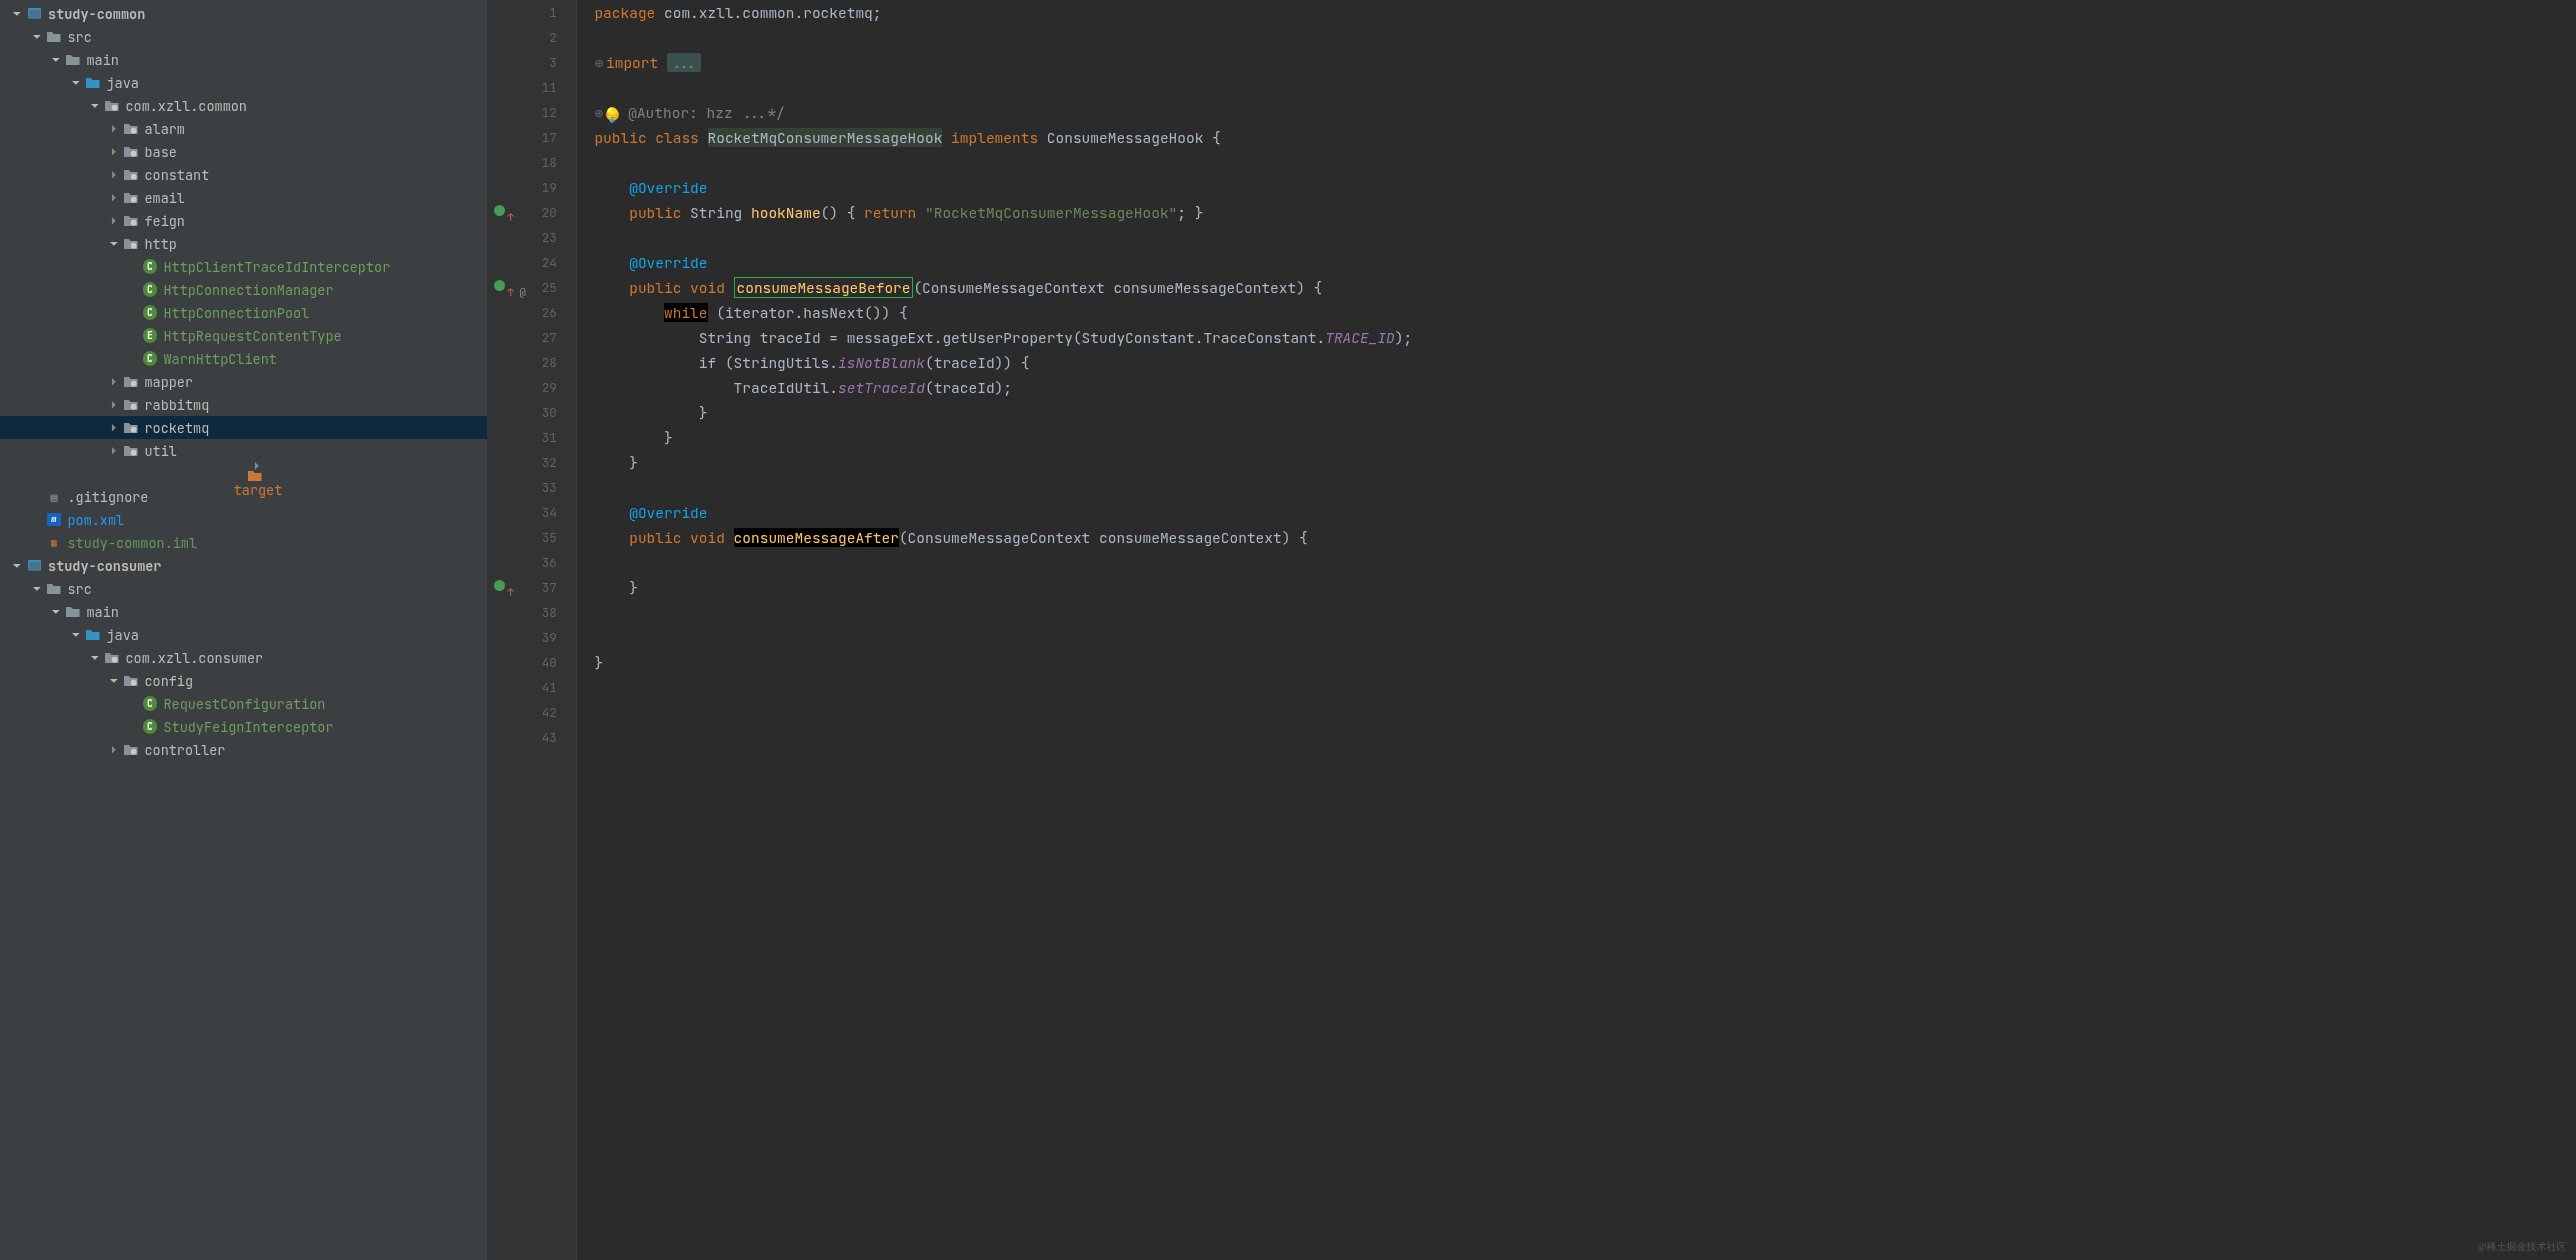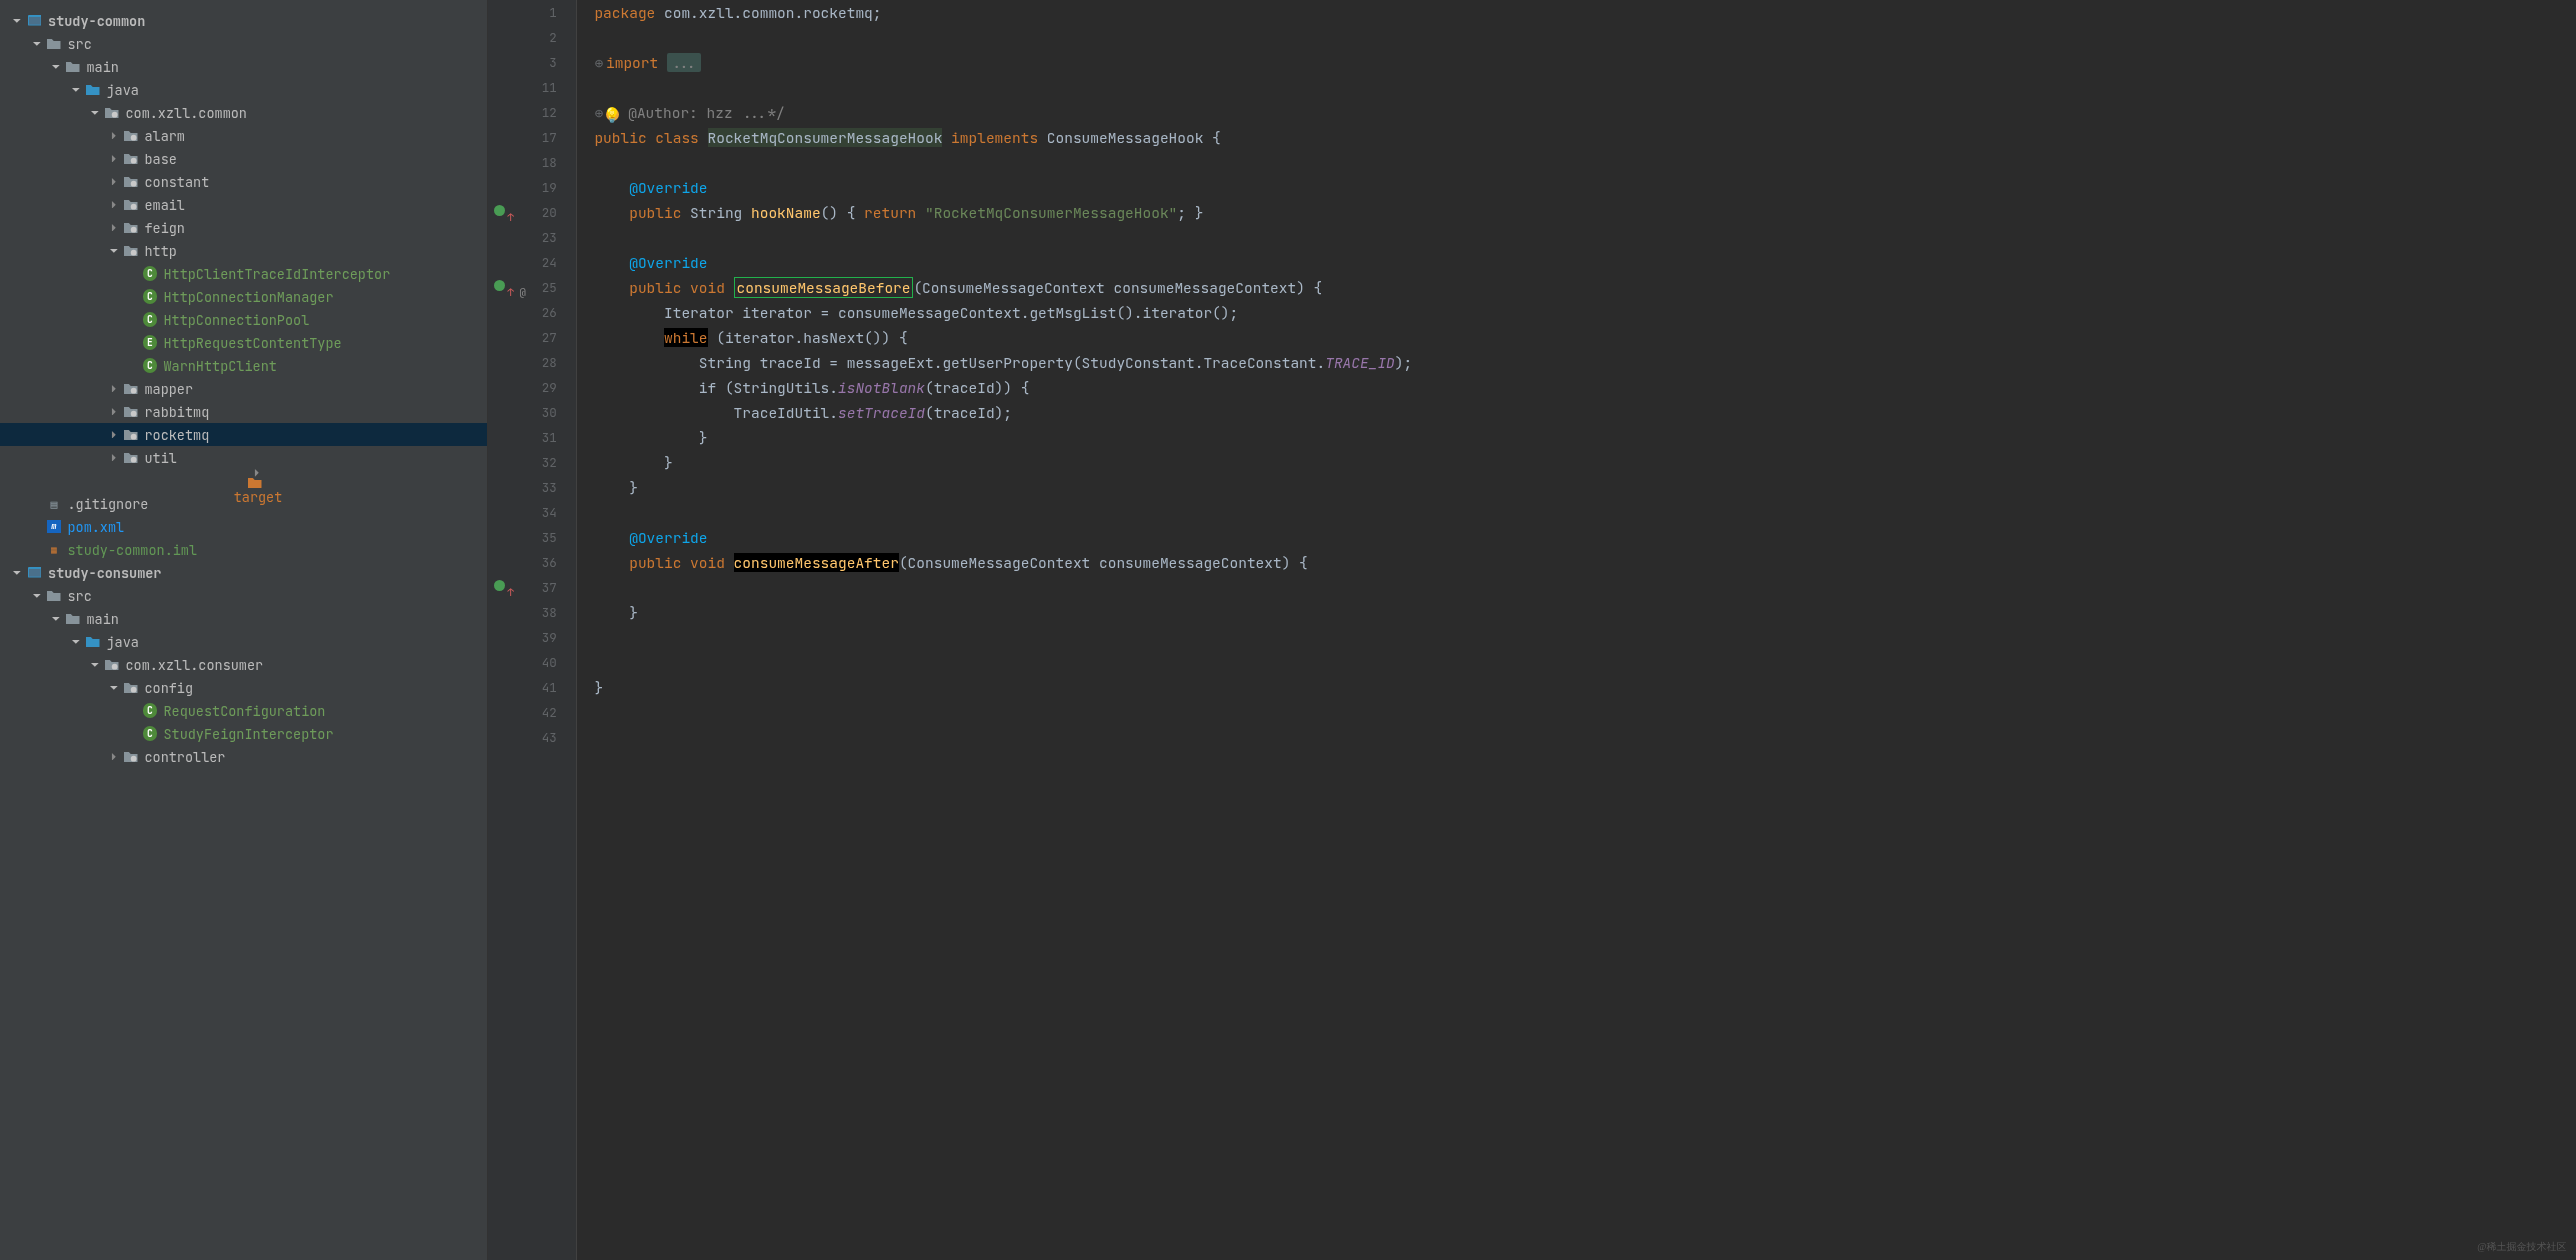--- a/index.html
+++ b/index.html
@@ -13,21 +13,21 @@
 .container {
   display: flex;
   width: 100vw;
   height: 100vh;
 }
 .sidebar {
   width: 488px;
   background: #3c3f41;
   border-right: 1px solid #323232;
   overflow-y: auto;
-  padding-top: 9px;
+  padding-top: 2px;
 }
 .tree-row {
   display: flex;
   align-items: center;
   height: 23px;
   white-space: nowrap;
   cursor: pointer;
   color: #bbbbbb;
 }
 .tree-row.selected { background: #0d293e; }
@@ -570,21 +570,20 @@
         <div class="code-line"><span class="fold-plus">⊕</span><span class="k-keyword">import</span> <span class="fold-dots">...</span></div>
         <div class="code-line"></div>
         <div class="code-line"><span class="fold-plus">⊕</span><span style="display:inline-flex;width:13.5px;height:13.5px;background:#f0a732;border-radius:50%;align-items:center;justify-content:center;vertical-align:-1.9px;">💡</span><span class="k-comment"> @Author: hzz ...*/</span></div>
         <div class="code-line"><span class="k-keyword">public</span> <span class="k-keyword">class</span> <span class="k-highlight-class">RocketMqConsumerMessageHook</span> <span class="k-keyword">implements</span> <span>ConsumeMessageHook {</span></div>
         <div class="code-line"></div>
         <div class="code-line"><span class="k-ann">    @Override</span></div>
         <div class="code-line"><span class="k-keyword">    public</span> <span>String</span> <span class="k-method">hookName</span>() { <span class="k-keyword">return</span> <span class="k-string">"RocketMqConsumerMessageHook"</span>; }</div>
         <div class="code-line"></div>
         <div class="code-line"><span class="k-ann">    @Override</span></div>
         <div class="code-line"><span class="k-keyword">    public</span> <span class="k-keyword">void</span> <span class="k-green-box"><span class="k-method">consumeMessageBefore</span></span><span>(ConsumeMessageContext consumeMessageContext) {</span></div>
-        <div class="code-line"><span>        Iterator<messageext> iterator = consumeMessageContext.getMsgList().iterator();</messageext></span></div>
         <div class="code-line">        <span class="k-keyword k-highlight-method">while</span><span> (iterator.hasNext()) {</span></div>
         <div class="code-line"><span>            String traceId = messageExt.getUserProperty(StudyConstant.TraceConstant.</span><span class="k-static">TRACE_ID</span><span>);</span></div>
         <div class="code-line"><span>            if (StringUtils.</span><span class="k-static">isNotBlank</span><span>(traceId)) {</span></div>
         <div class="code-line"><span>                TraceIdUtil.</span><span class="k-static">setTraceId</span><span>(traceId);</span></div>
         <div class="code-line"><span>            }</span></div>
         <div class="code-line"><span>        }</span></div>
         <div class="code-line"><span>    }</span></div>
         <div class="code-line"></div>
         <div class="code-line"><span class="k-ann">    @Override</span></div>
         <div class="code-line"><span class="k-keyword">    public</span> <span class="k-keyword">void</span> <span class="k-method k-highlight-method">consumeMessageAfter</span><span>(ConsumeMessageContext consumeMessageContext) {</span></div>

